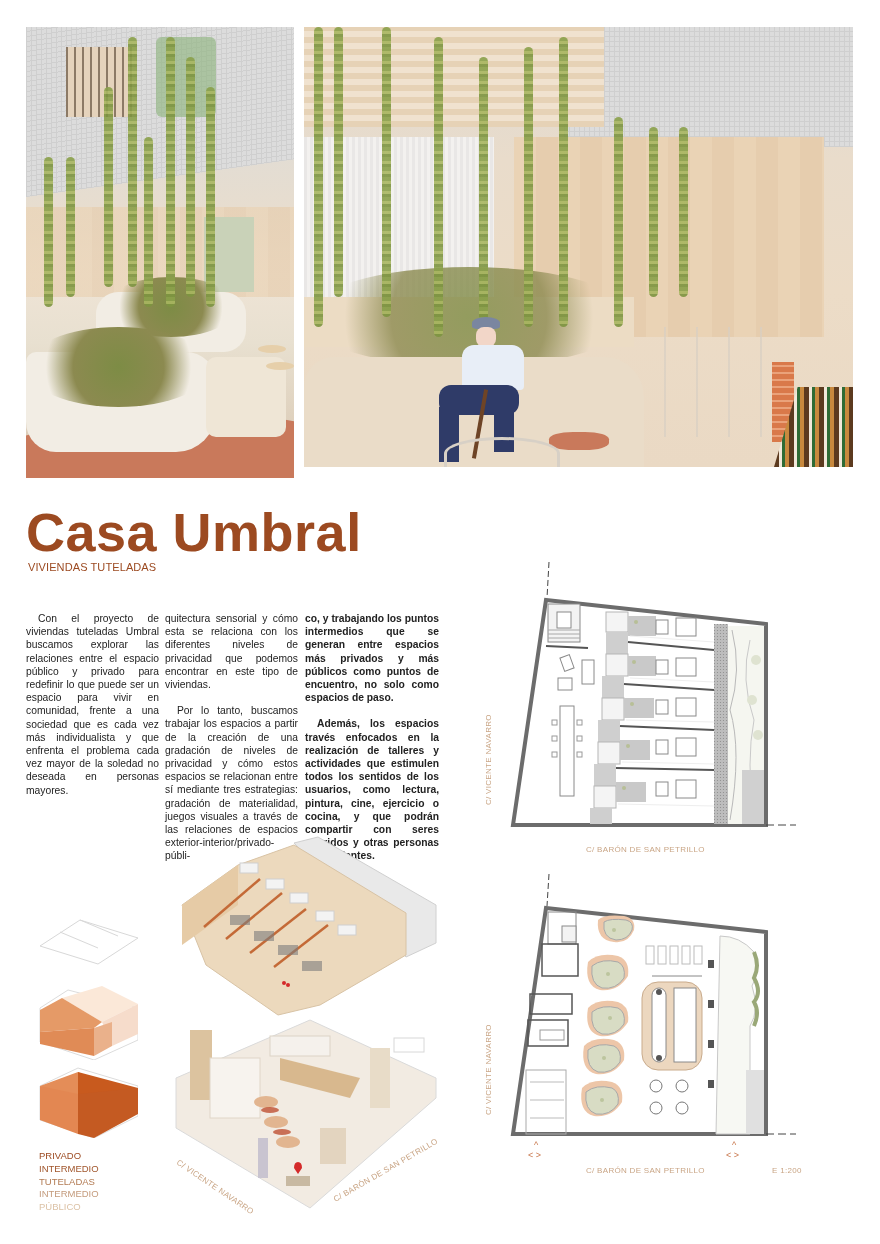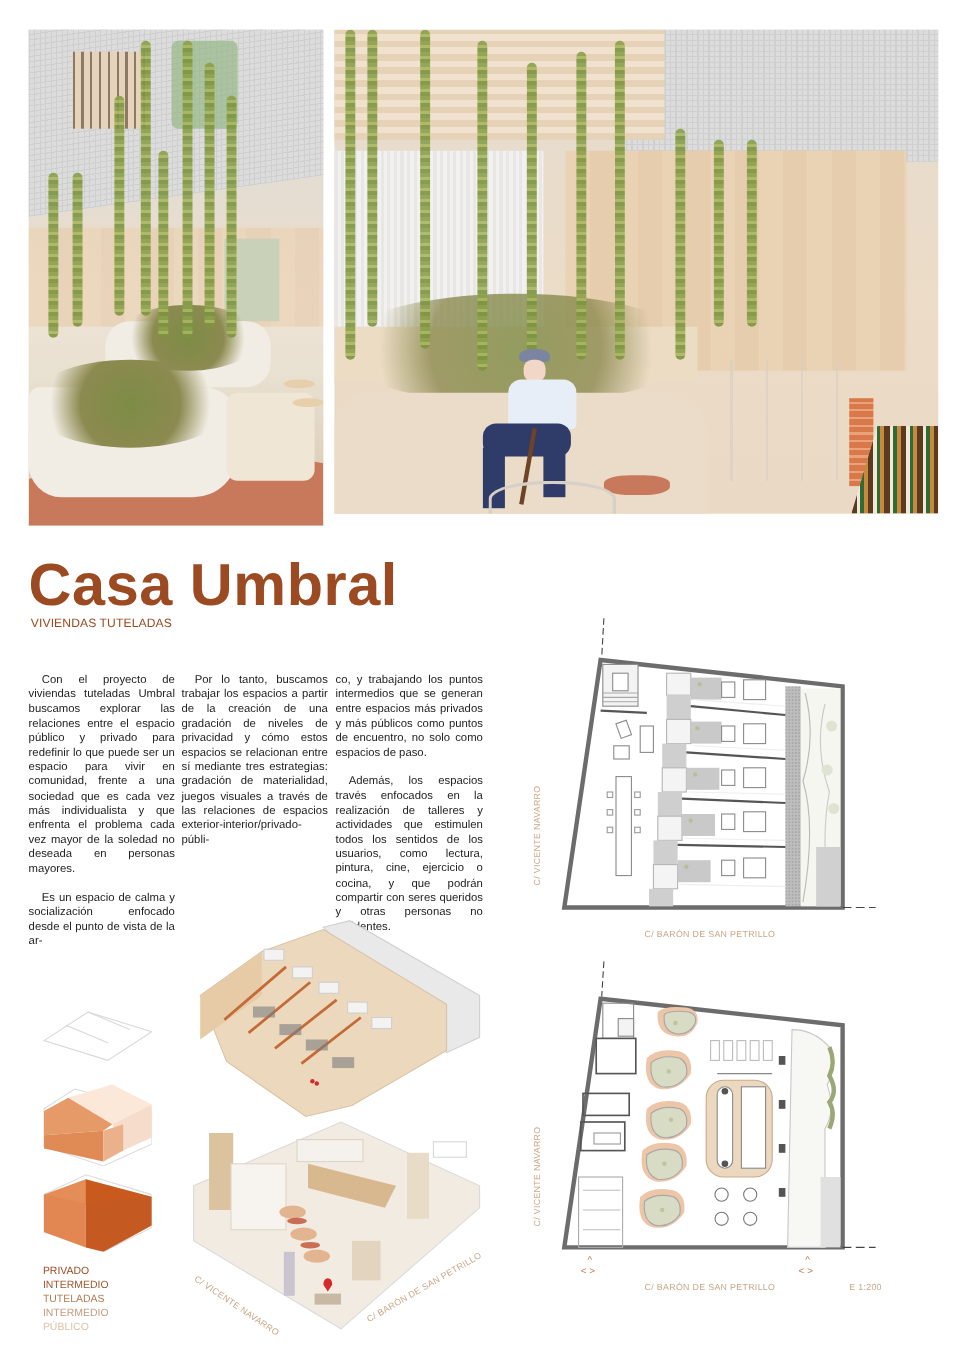--- a/index.html
+++ b/index.html
@@ -16,21 +16,21 @@
   .floor-red{position:absolute;background:#c9795b;}
   .wood-wall{position:absolute;background:repeating-linear-gradient(90deg,#ead3b5 0 22px,#e6cdae 22px 44px);}
   .person{position:absolute;}
   
   #title{left:26px;top:505px;font-size:54px;font-weight:bold;color:#9c4a21;letter-spacing:0.5px;line-height:1;}
   #subtitle{left:28px;top:561px;font-size:11px;color:#9c4a21;letter-spacing:0.1px;}
   .col{position:absolute;top:612px;font-size:10.3px;line-height:13.2px;color:#222;text-align:justify;}
   .col p{margin:0 0 13px 0;text-indent:12px;}
   #col1{left:26px;width:133px;}
   #col2{left:165px;width:133px;}
-  #col3{left:305px;width:134px;}
+  #col3{left:305px;width:134px;font-weight:bold;}
   
   #legend{left:26px;top:1150px;font-size:9.5px;line-height:12.8px;}
   #legend div{white-space:nowrap;padding-left:13px;}
   
   .plan{position:absolute;}
   .street-label{position:absolute;font-size:8px;color:#c9a585;letter-spacing:0.3px;white-space:nowrap;}
   .street-vert{transform:rotate(-90deg);transform-origin:left top;}
   .arrow-mark{position:absolute;color:#c9794f;font-size:9px;}
   
   .axo{position:absolute;}
@@ -95,23 +95,23 @@
     <div class="abs" style="left:44px;top:72px;width:4px;height:70px;background:#6e4426;transform:rotate(10deg);"></div>
   </div>
   <div class="abs" style="left:140px;top:410px;width:110px;height:30px;border:3px solid #d7d0c6;border-radius:50% 50% 0 0;border-bottom:none;"></div>
 </div>
 
 <div id="title" class="abs">Casa Umbral</div>
 <div id="subtitle" class="abs">VIVIENDAS TUTELADAS</div>
 
 <div id="col1" class="col">
   <p>Con el proyecto de viviendas tuteladas Umbral buscamos explorar las relaciones entre el espacio público y privado para redefinir lo que puede ser un espacio para vivir en comunidad, frente a una sociedad que es cada vez más individualista y que enfrenta el problema cada vez mayor de la soledad no deseada en personas mayores.</p>
-  <p>Es un espacio de calma y socialización enfocado desde el punto de vista de la ar-</p>
 </div>
 <div id="col2" class="col">
+  <p style="text-indent:0">quitectura sensorial y cómo esta se relaciona con los diferentes niveles de privacidad que podemos encontrar en este tipo de viviendas.</p>
   <p>Por lo tanto, buscamos trabajar los espacios a partir de la creación de una gradación de niveles de privacidad y cómo estos espacios se relacionan entre sí mediante tres estrategias: gradación de materialidad, juegos visuales a través de las relaciones de espacios exterior-interior/privado-públi-</p>
 </div>
 <div id="col3" class="col">
   <p style="text-indent:0">co, y trabajando los puntos intermedios que se generan entre espacios más privados y más públicos como puntos de encuentro, no solo como espacios de paso.</p>
   <p>Además, los espacios través enfocados en la realización de talleres y actividades que estimulen todos los sentidos de los usuarios, como lectura, pintura, cine, ejercicio o cocina, y que podrán compartir con seres queridos y otras personas no residentes.</p>
 </div>
 
 <div class="axo" style="left:38px;top:908px;width:100px;height:60px;">
   <svg width="100" height="60" viewBox="0 0 100 60">
     <polygon points="2,38 42,12 100,30 60,56" fill="none" stroke="#d8d8d8" stroke-width="1"></polygon>

